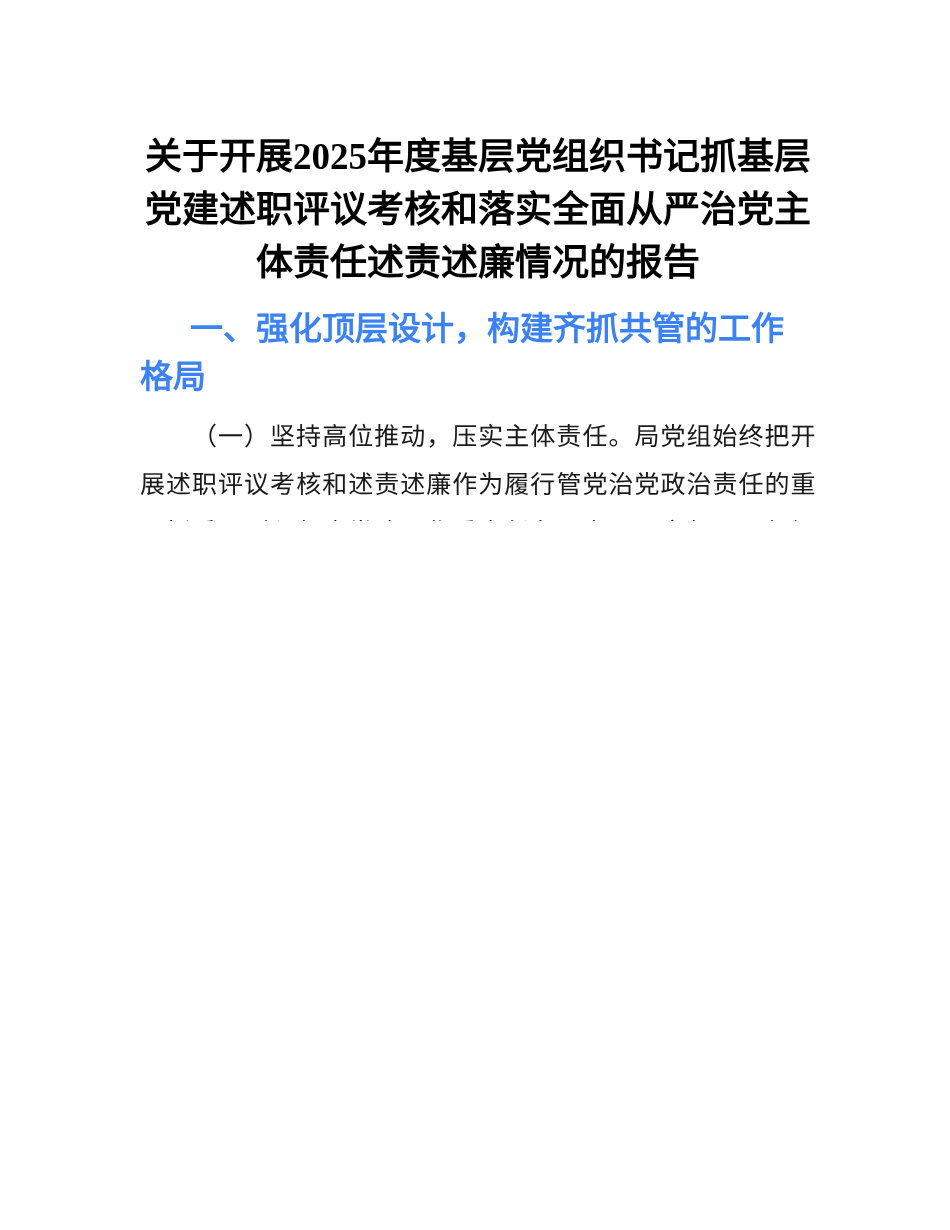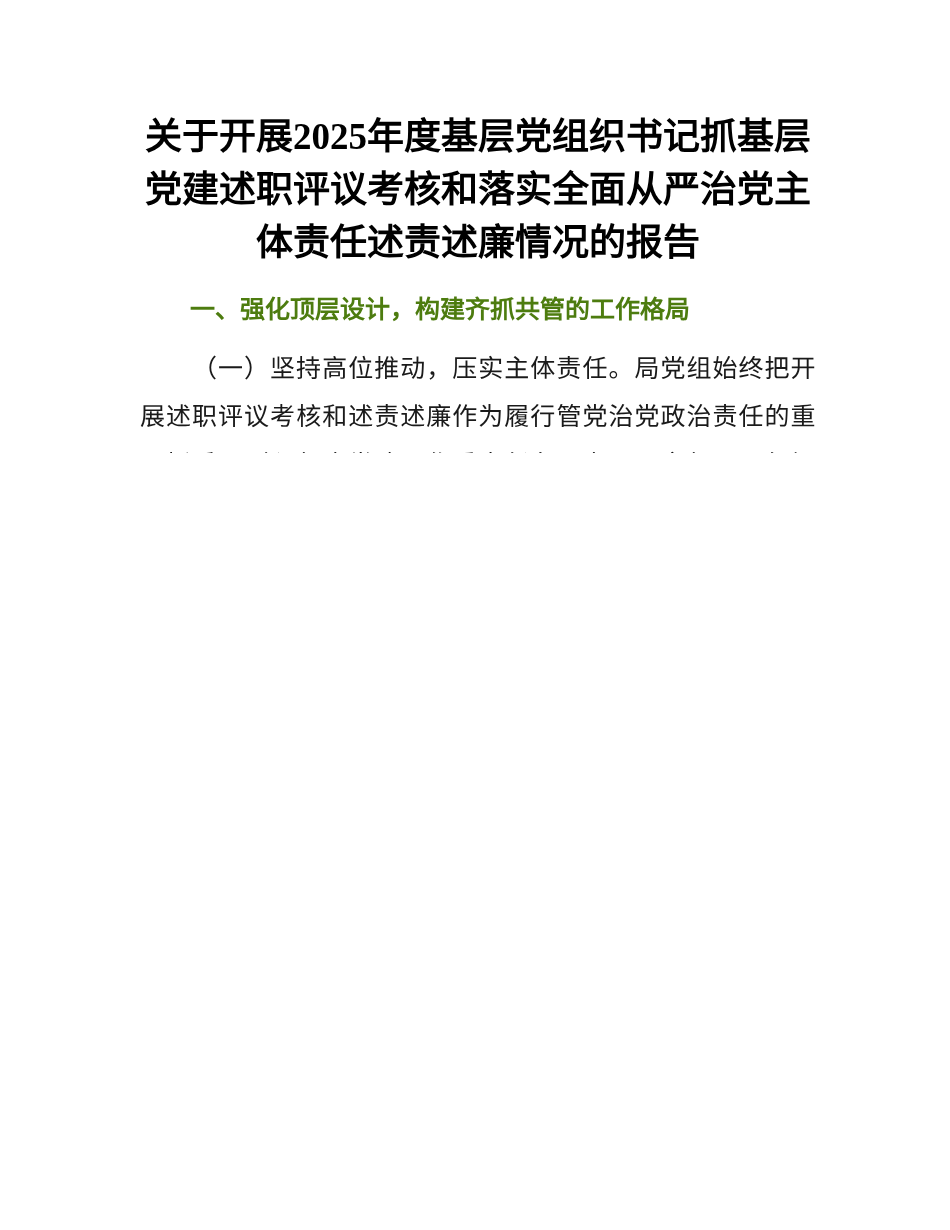--- a/index.html
+++ b/index.html
@@ -9,20 +9,21 @@
     background: #ffffff;
   }
 
   .page {
     position: relative;
     width: 950px;
     height: 1128px;
     background: #ffffff;
     overflow: hidden;
     box-sizing: border-box;
+    margin-top: 20px;
   }
 
   .doc-body {
     position: absolute;
     left: 140px;
     top: 0;
     width: 676px;
   }
 
   
@@ -36,23 +37,23 @@
     letter-spacing: 0px;
     margin: 0;
     padding-top: 110px;
     word-break: break-all;
   }
 
   
   .section-heading {
     font-family: "Liberation Sans", "DejaVu Sans", sans-serif;
     font-weight: 700;
-    font-size: 25px;
+    font-size: 33px;
     line-height: 48px;
-    color: #4d7c0f;
+    color: #3b82f6;
     text-indent: 50px;
     margin: 0;
     word-break: break-all;
   }
 
   
   .para {
     font-family: "Liberation Serif", "DejaVu Serif", serif;
     font-size: 25px;
     line-height: 48px;

